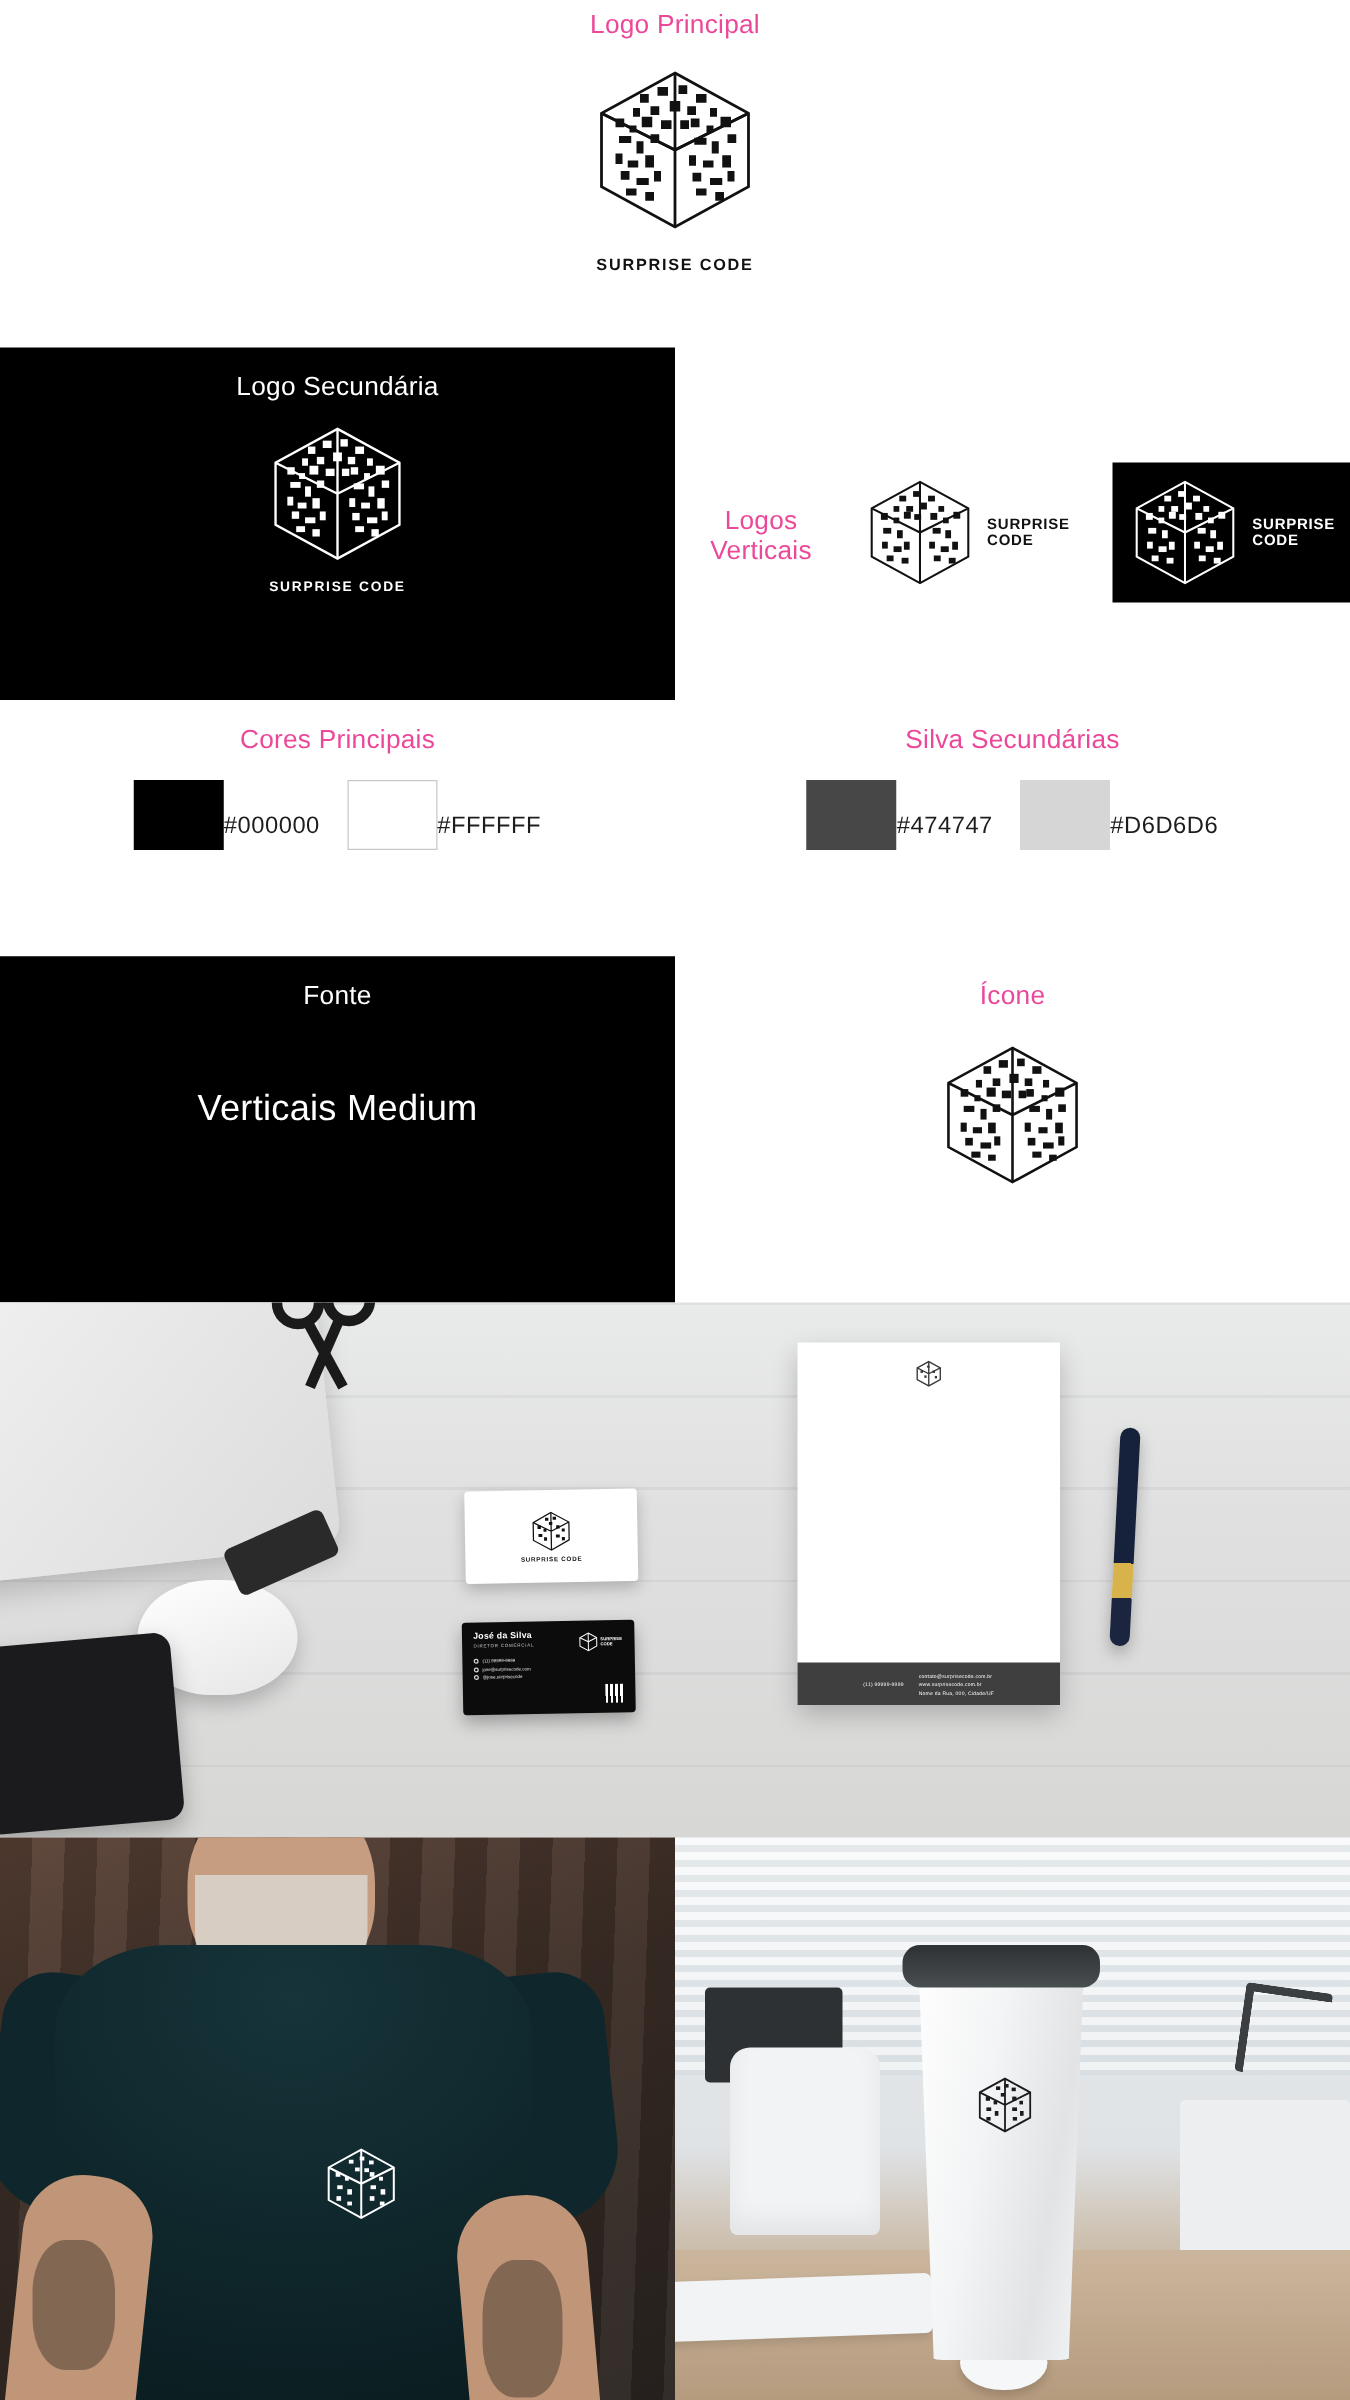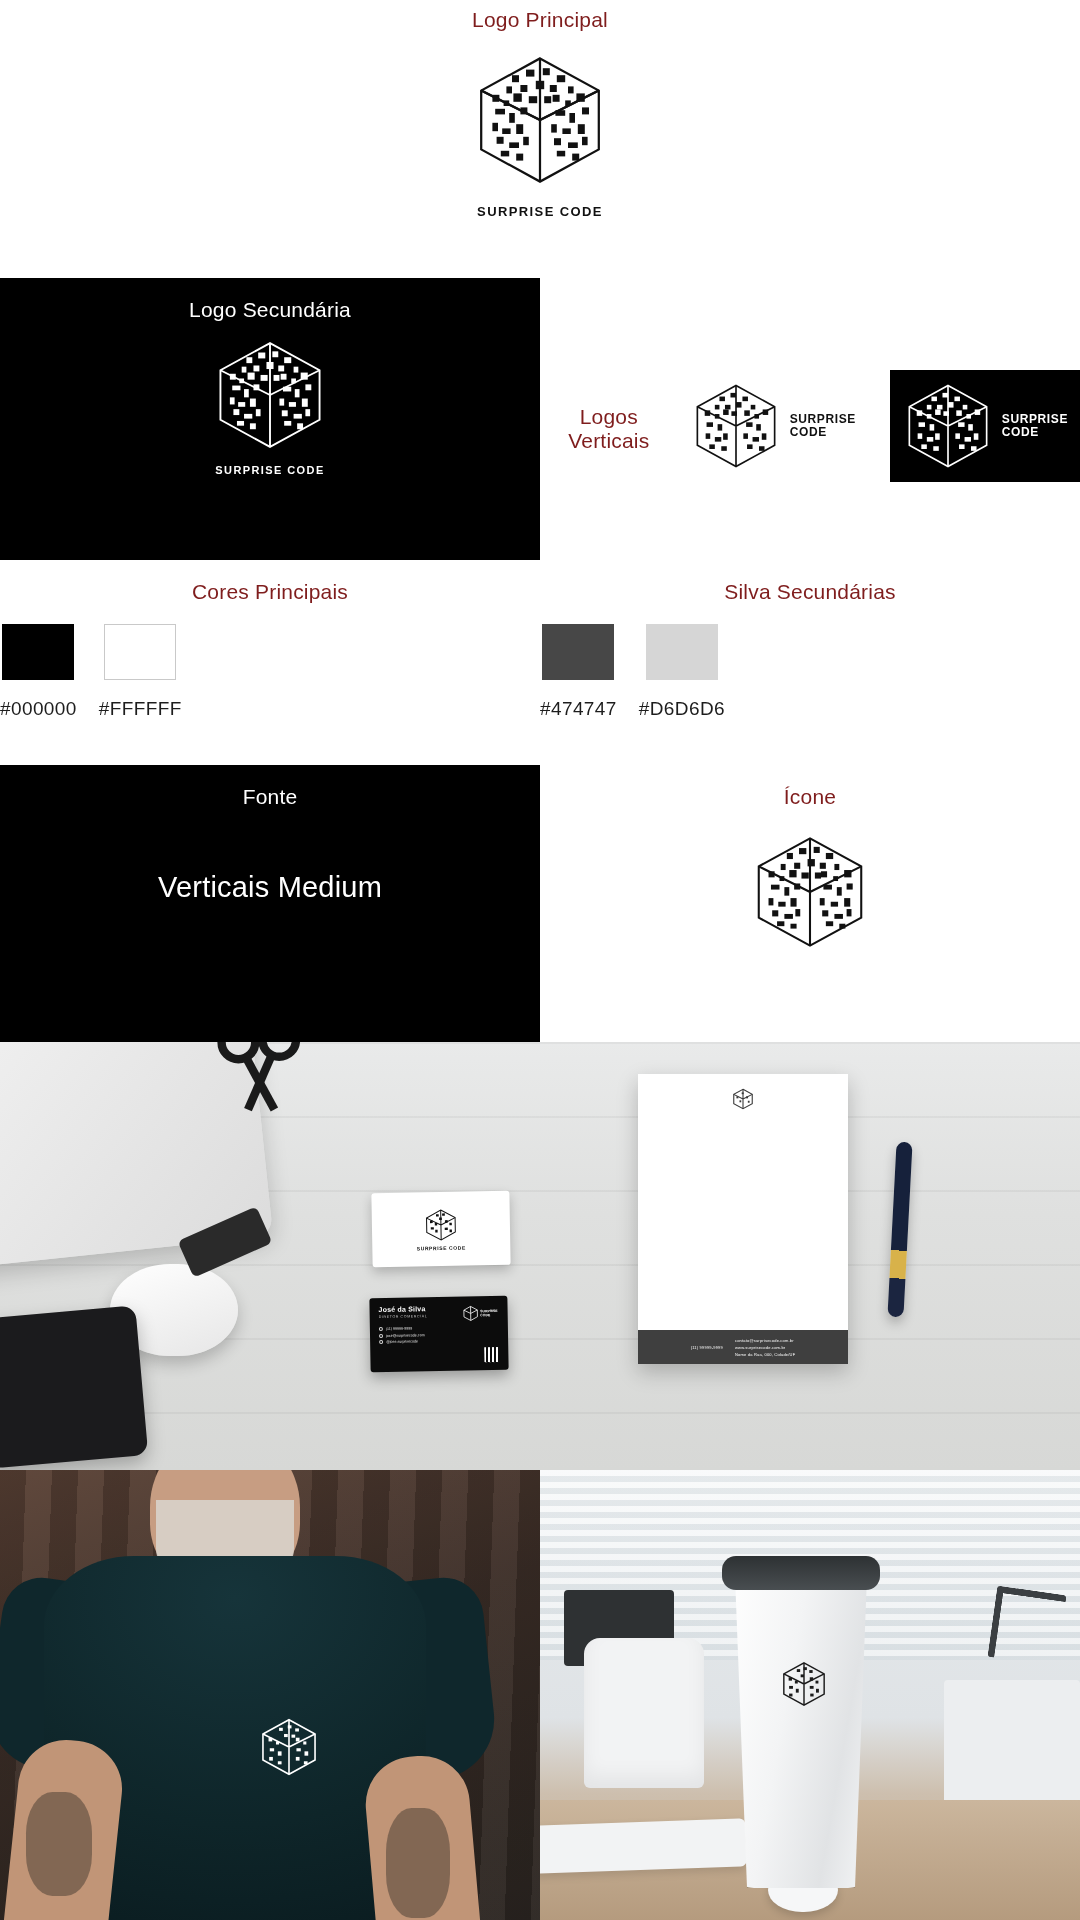--- a/index.html
+++ b/index.html
@@ -15,21 +15,21 @@
     position: relative;
     width: 1080px;
     height: 1920px;
     background: #ffffff;
   }
 
   
   .section-title {
     font-size: 21px;
     font-weight: 400;
-    color: #7f1d1d;
+    color: #ec4899;
     text-align: center;
     letter-spacing: 0.2px;
   }
   .section-title.on-dark { color: #ffffff; }
 
   .panel { position: absolute; }
 
   
   #row-principal {
     left: 0; top: 0; width: 1080px; height: 278px;
@@ -84,26 +84,26 @@
     line-height: 13px;
     letter-spacing: 0.6px;
     color: #111111;
     white-space: pre-line;
   }
   .lockup-text.on-dark { color: #ffffff; }
 
   
   #row-cores { left:0; top:560px; width:1080px; height:205px; background:#ffffff; }
   .cores-col { position:absolute; top:0; width:540px; height:205px;
-               display:flex; flex-direction:column; }
+               display:flex; flex-direction:column; align-items:center; }
   #cores-principais { left: 0; }
   #cores-secundarias { left: 540px; }
   .cores-col .section-title { margin-top: 20px; }
   .swatch-row { margin-top: 20px; display:flex; gap: 22px; }
-  .swatch-item { display:flex; flex-direction:column; align-items:center; }
+  .swatch-item { display:flex; flex-direction:row; align-items:center; }
   .swatch {
     width: 72px; height: 56px;
   }
   .swatch.bordered { border: 1px solid #c9c9c9; }
   .swatch-label {
     margin-top: 18px;
     font-size: 19px;
     color: #1d1d1d;
     letter-spacing: 0.4px;
   }

